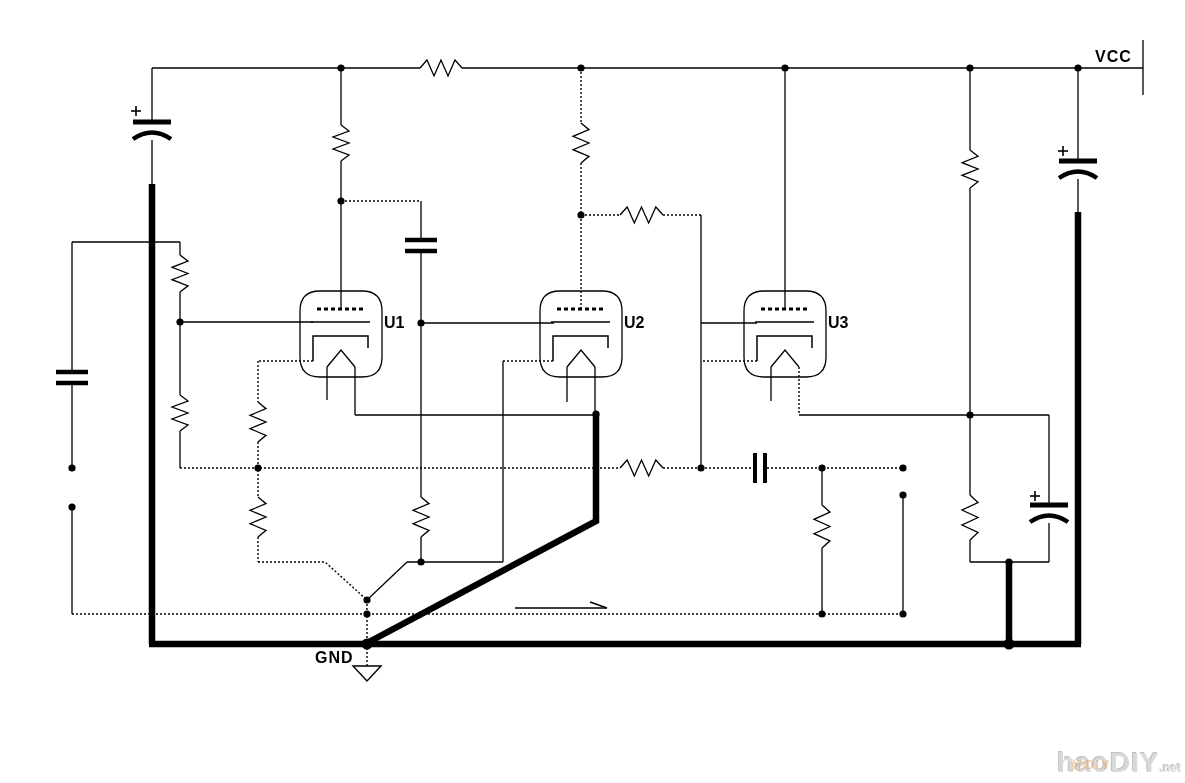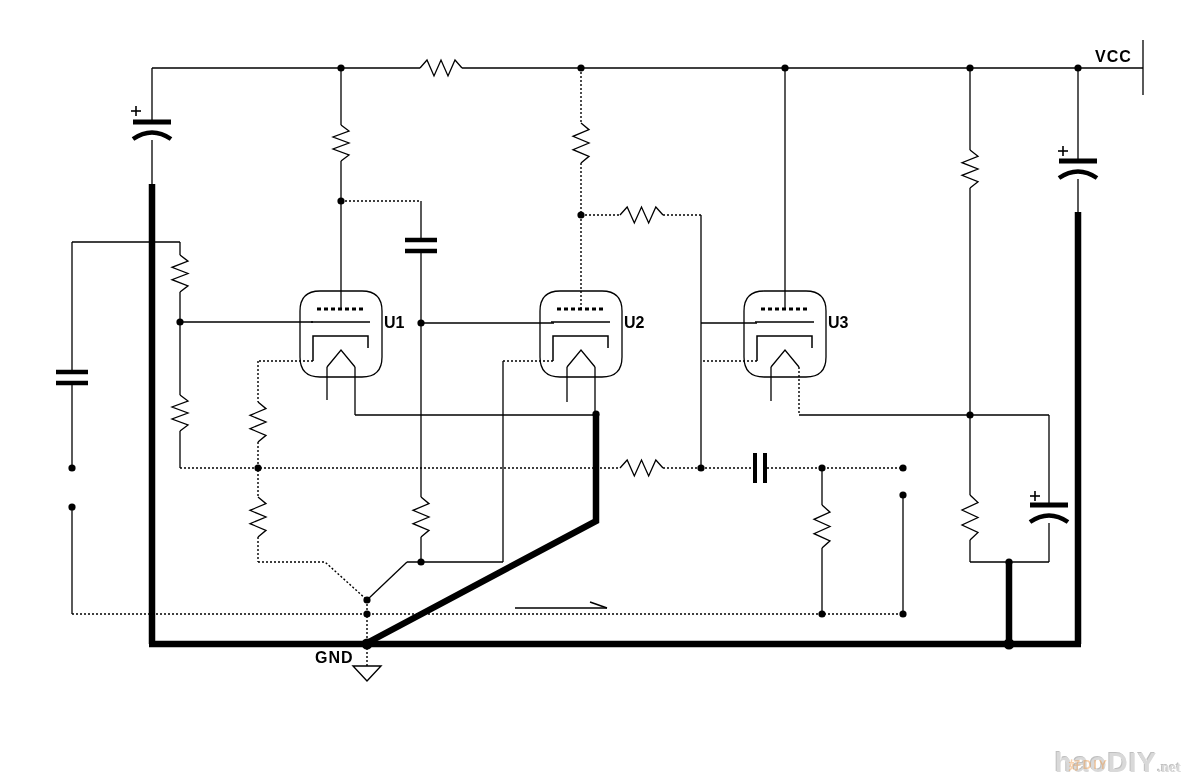--- a/index.html
+++ b/index.html
@@ -17,21 +17,21 @@
     right:4px;bottom:6px;
     font-family:"Liberation Sans", sans-serif;
     font-weight:700;
     color:#d9d9d9;
     text-shadow:1px 1px 0 #ffffff,-1px -1px 0 #bfbfbf;
     white-space:nowrap;
     line-height:1;
     user-select:none;
   }
   .wm-main{font-size:28px;letter-spacing:1px;margin-left:20px;}
-  .wm-suffix{font-size:15px;font-family:Liberation Serif, serif;}
+  .wm-suffix{font-size:12px;}
   .wm-cn{
     position:absolute;
     left:34px;top:10px;
     font-size:12px;
     font-weight:700;
     color:rgba(235,140,50,0.40);
     text-shadow:none;
     letter-spacing:2px;
   }
 </style>

